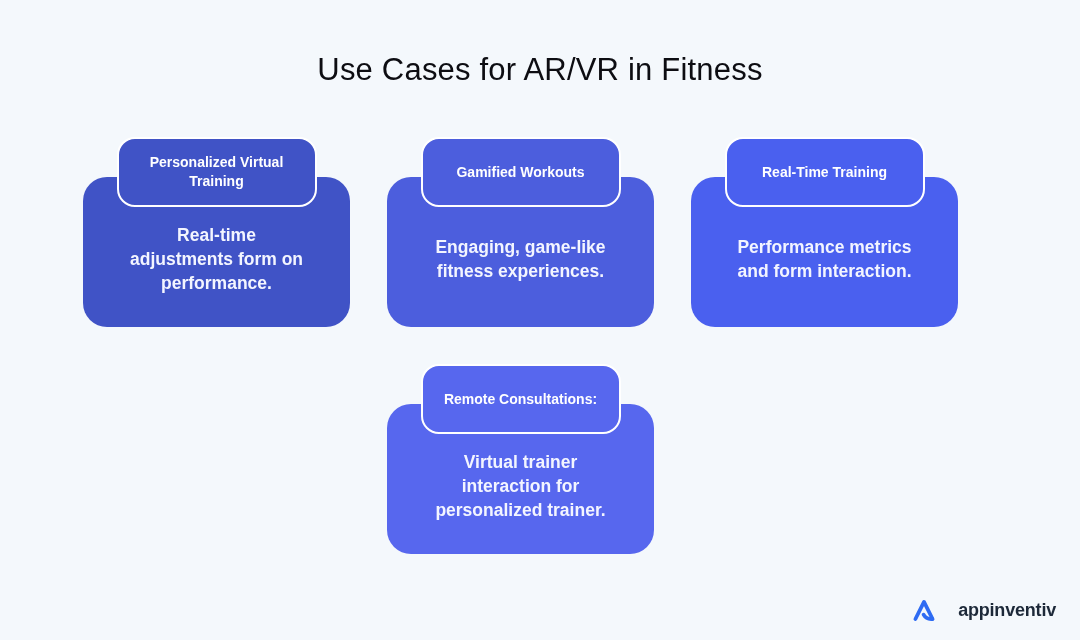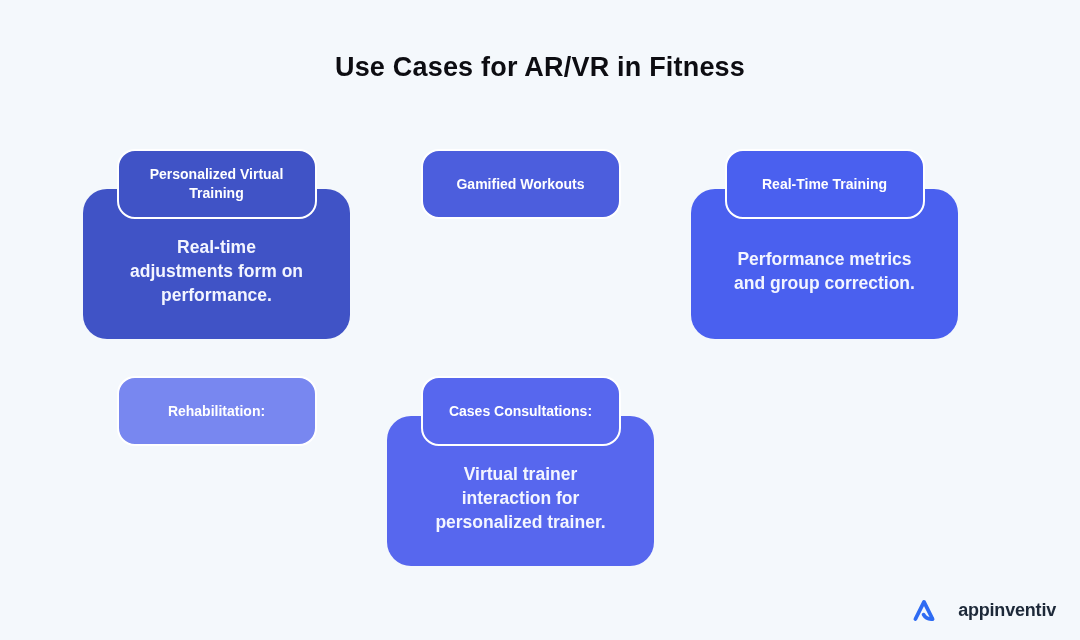--- a/index.html
+++ b/index.html
@@ -14,28 +14,28 @@
     inset: 0;
     width: 1080px;
     height: 640px;
   }
   .title {
     position: absolute;
     top: 52px;
     left: 0;
     width: 100%;
     text-align: center;
-    font-size: 27px;
-    font-weight: 700;
+    font-size: 31px;
+    font-weight: 400;
     color: #0d0d12;
     letter-spacing: 0.2px;
   }
   .grid {
     position: absolute;
-    top: 149px;
+    top: 137px;
     left: 83px;
     display: grid;
     grid-template-columns: repeat(3, 267px);
     column-gap: 56px;
     row-gap: 40px;
     gap: 37px;
   }
   .card { width: 267px; }
   .badge {
     position: relative;
@@ -97,34 +97,34 @@
 
   <div class="grid">
 
     <section class="card" style="--c: #4053c6;">
       <div class="badge">Personalized Virtual Training</div>
       <div class="card-body">Real-time adjustments form on performance.</div>
     </section>
 
     <section class="card" style="--c: #4c5edd;">
       <div class="badge">Gamified Workouts</div>
+      <div class="card-body">Engaging, game-like fitness experiences.</div>
     </section>
 
     <section class="card" style="--c: #4a60ef;">
       <div class="badge">Real-Time Training</div>
-      <div class="card-body">Performance metrics and group correction.</div>
+      <div class="card-body">Performance metrics and form interaction.</div>
     </section>
 
 
     <section class="card" style="--c: #7887f0;">
-      <div class="badge">Rehabilitation:</div>
     </section>
 
     <section class="card" style="--c: #5767ee;">
-      <div class="badge">Cases Consultations:</div>
+      <div class="badge">Remote Consultations:</div>
       <div class="card-body">Virtual trainer interaction for personalized trainer.</div>
     </section>
 
   </div>
 
   <div class="logo">
     <svg class="logo-icon" viewBox="0 0 28 28" fill="none" xmlns="http://www.w3.org/2000/svg">
       <path d="M4 24.5 L14 4.5 L24 24.5" stroke="#2e6bf3" stroke-width="4.4" stroke-linecap="round" stroke-linejoin="round" fill="none"></path>
       <path d="M23.5 24.5 Q16.5 25 13.5 19.5" stroke="#2e6bf3" stroke-width="4.4" stroke-linecap="round" fill="none"></path>
     </svg>

